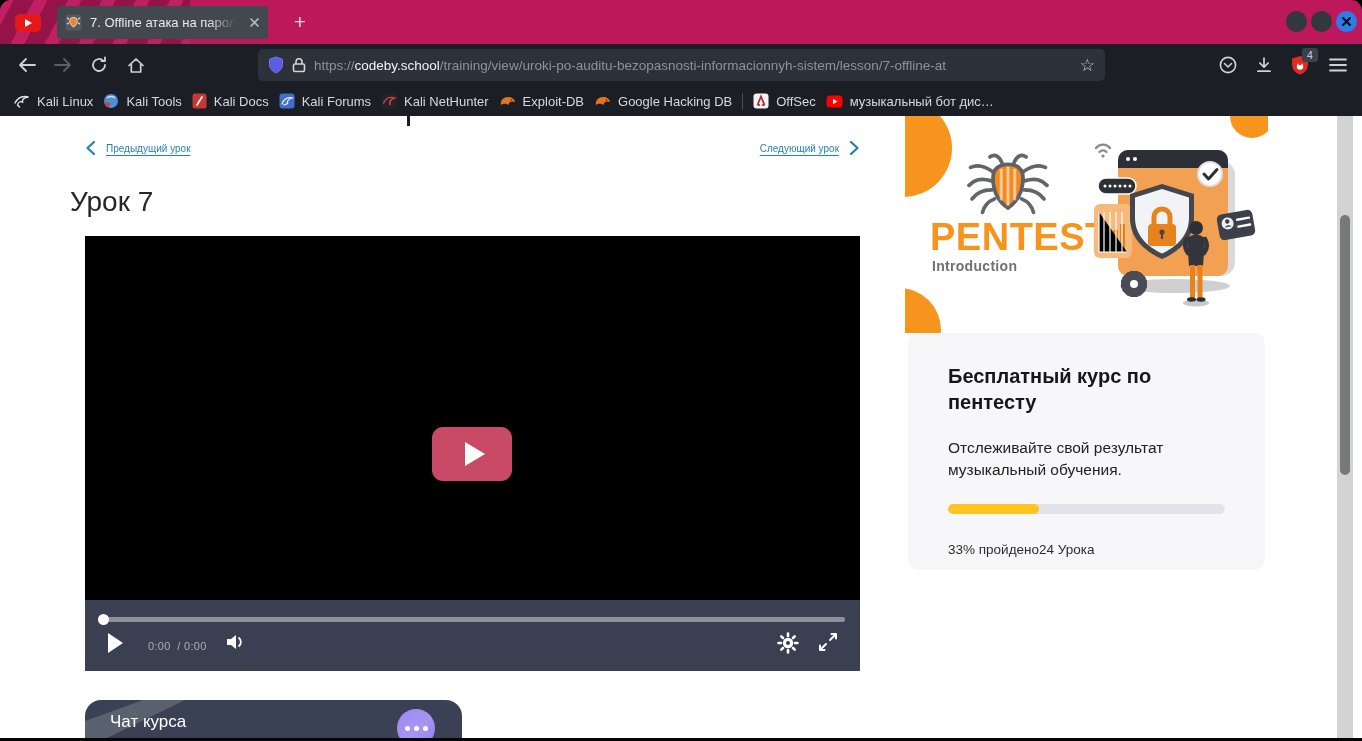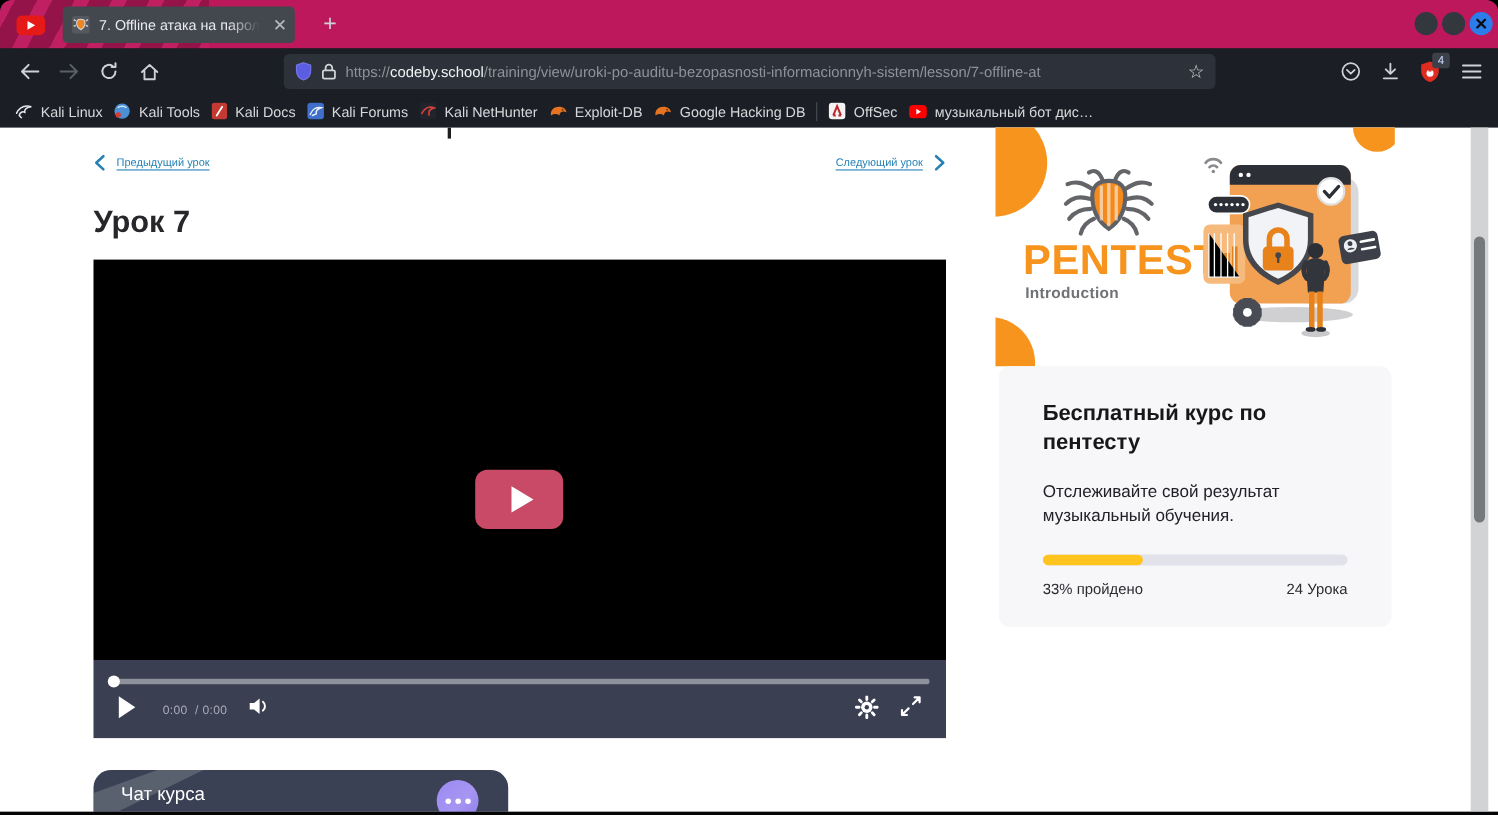--- a/index.html
+++ b/index.html
@@ -42,21 +42,21 @@
   .bm-sep{width:1px;height:17px;background:#4a4e55;}
 
   
   #page{position:absolute;left:0;top:116px;width:1362px;height:622px;background:#fff;}
   #bottom-border{position:absolute;left:0;top:738px;width:1362px;height:3px;background:#050505;z-index:9;}
   .artifact{position:absolute;left:407px;top:0;width:3px;height:10px;background:#1d1d20;}
 
   .lesson-nav{position:absolute;left:85px;top:24px;width:775px;display:flex;justify-content:space-between;align-items:center;}
   .nav-link{display:flex;align-items:center;gap:10px;color:#2581b5;font-size:10px;}
   .nav-link .lbl{text-decoration:underline;text-underline-offset:3px;}
-  .page-title{position:absolute;left:85px;top:70px;font-size:28px;font-weight:700;color:#26262b;}
+  .page-title{position:absolute;left:70px;top:70px;font-size:28px;font-weight:400;color:#26262b;}
 
   #player{position:absolute;left:85px;top:120px;width:775px;height:435px;}
   #video-area{position:absolute;left:0;top:0;width:775px;height:364px;background:#000;}
   #big-play{position:absolute;left:347px;top:191px;width:80px;height:54px;background:#c84a66;border-radius:11px;
     display:flex;align-items:center;justify-content:center;}
   #big-play .tri{width:0;height:0;border-left:20px solid #fff;border-top:12px solid transparent;border-bottom:12px solid transparent;margin-left:5px;}
   #controls{position:absolute;left:0;top:364px;width:775px;height:71px;background:#3a3f51;}
   #seek{position:absolute;left:15px;top:17px;width:745px;height:5px;background:#8d919c;border-radius:2px;}
   #seek-dot{position:absolute;left:-2px;top:-3px;width:11px;height:11px;border-radius:50%;background:#fff;}
   #ctl-play{position:absolute;left:23px;top:33px;width:0;height:0;
@@ -80,21 +80,21 @@
   .ocircle{position:absolute;border-radius:50%;background:#f7941e;}
   .brand-title{position:absolute;left:25px;top:100px;font-size:38px;font-weight:800;color:#f7941e;letter-spacing:.5px;}
   .brand-sub{position:absolute;left:27px;top:142px;font-size:14px;font-weight:700;color:#717275;letter-spacing:.3px;}
 
   #course-card{position:absolute;left:908px;top:217px;width:357px;height:237px;background:#f7f7f9;border-radius:10px;
     padding:30px 40px 0 40px;}
   .card-title{font-size:20px;font-weight:700;color:#17171a;line-height:1.32;width:255px;}
   .card-desc{margin-top:21px;font-size:15.5px;color:#212127;line-height:1.42;width:250px;}
   .pbar{margin-top:23px;width:277px;height:10px;background:#e2e2eb;border-radius:5px;overflow:hidden;}
   .pbar-fill{height:100%;background:#ffc41d;border-radius:5px;}
-  .pbar-labels{margin-top:14px;width:277px;display:flex;justify-content:space-between;
+  .pbar-labels{margin-top:28px;width:277px;display:flex;
     font-size:13.5px;color:#2c2c31;}
 
   #scroll-track{position:absolute;left:1337px;top:0;width:16px;height:622px;background:#d2d3d5;}
   #scroll-thumb{position:absolute;left:3px;top:99px;width:10px;height:260px;background:#75797c;border-radius:5px;}
   svg{display:block;}
 </style>
 </head>
 <body>
 
 <div id="window">

